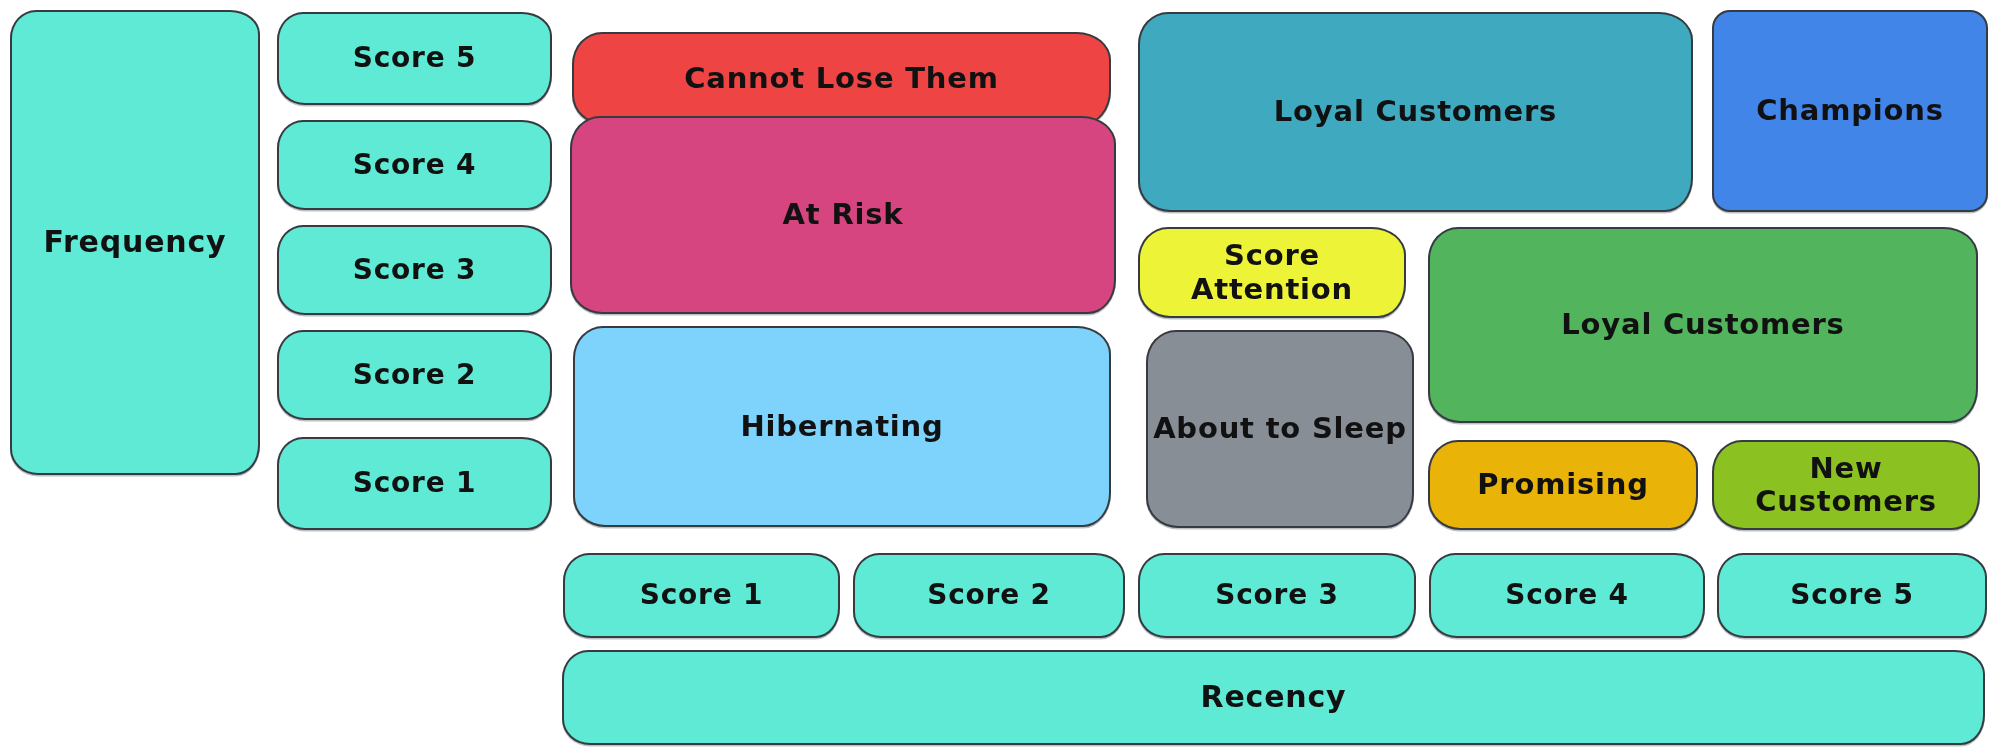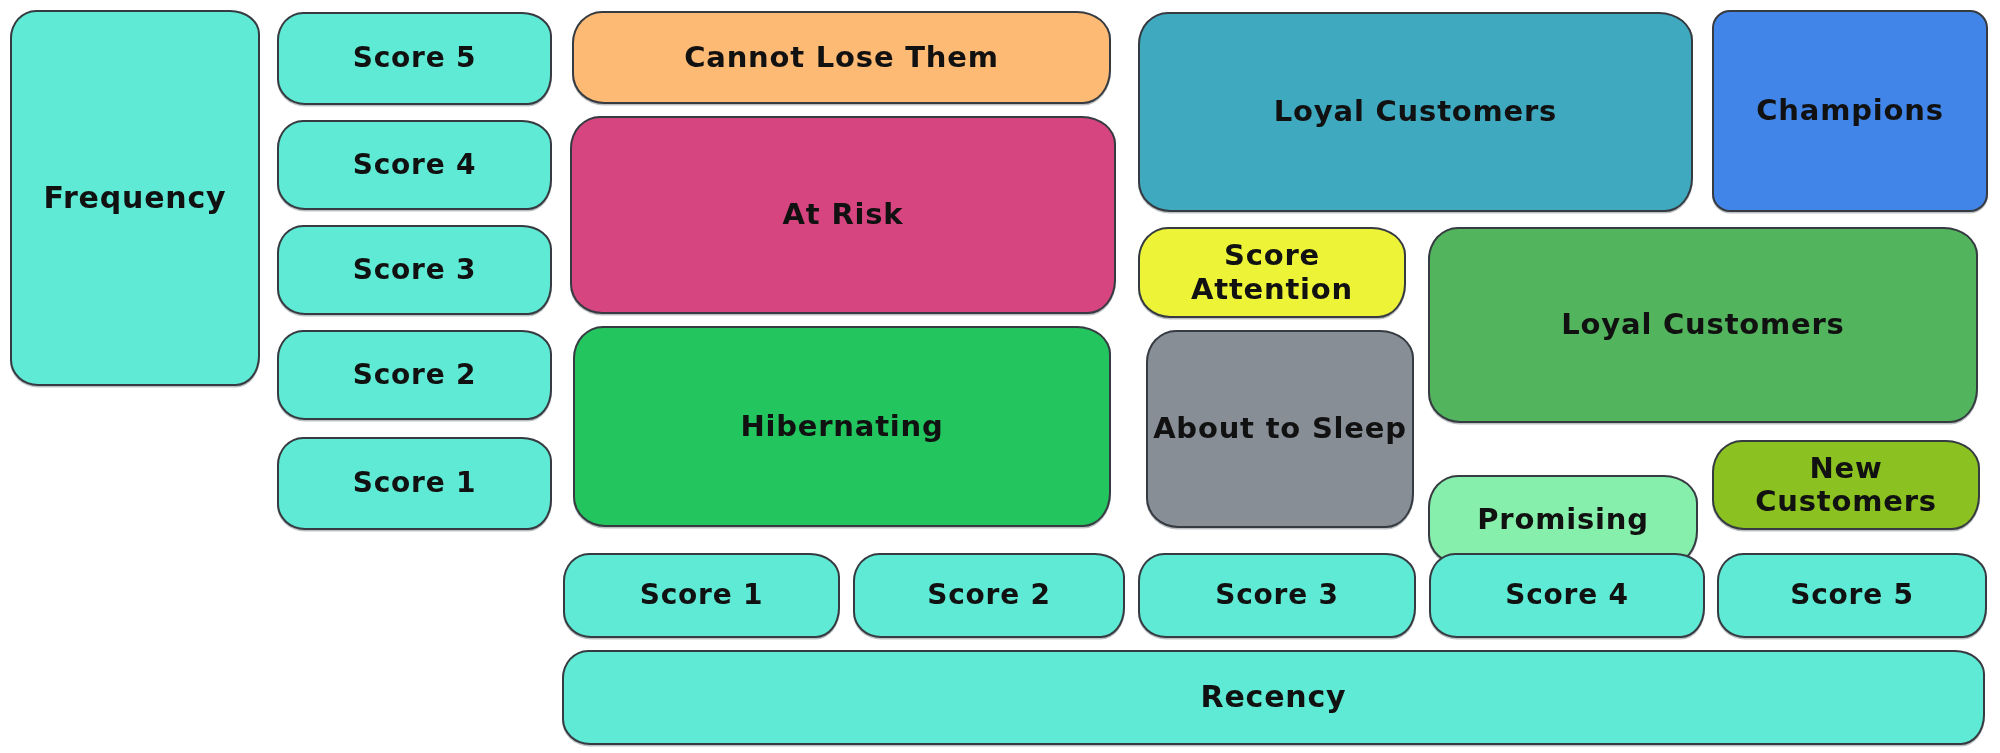--- a/index.html
+++ b/index.html
@@ -28,21 +28,21 @@
     background: #5eead4;
     font-weight: 600;
     letter-spacing: 0.8px;
     line-height: 1.15;
   }
   .white  { border-radius: 26px 30px 24px 28px / 28px 24px 30px 26px; font-size: 28px; }
   .seg    { border-radius: 30px 34px 28px 32px / 32px 28px 34px 30px; font-size: 29px; }
   .axis   { font-size: 30px; }
 
   
-  #freq-box   { left: 10px;   top: 10px;  width: 250px;  height: 376px; }
+  #freq-box   { left: 10px;   top: 10px;  width: 250px;  height: 465px; }
   #f5         { left: 277px;  top: 12px;  width: 275px;  height: 93px; }
   #f4         { left: 277px;  top: 120px; width: 275px;  height: 90px; }
   #f3         { left: 277px;  top: 225px; width: 275px;  height: 90px; }
   #f2         { left: 277px;  top: 330px; width: 275px;  height: 90px; }
   #f1         { left: 277px;  top: 437px; width: 275px;  height: 93px; }
 
   #seg-cannot-lose    { left: 572px;  top: 11px;  width: 539px;  height: 93px; }
   #seg-at-risk        { left: 570px;  top: 116px; width: 546px;  height: 198px; }
   #seg-hibernating    { left: 573px;  top: 326px; width: 538px;  height: 201px; }
   #seg-loyal-teal     { left: 1138px; top: 12px;  width: 555px;  height: 200px; }
@@ -77,45 +77,45 @@
   <div class="box white" id="f3">
     <span>Score 3</span>
   </div>
   <div class="box white" id="f2">
     <span>Score 2</span>
   </div>
   <div class="box white" id="f1">
     <span>Score 1</span>
   </div>
 
-  <div class="box seg" id="seg-cannot-lose" style="background-color: #fdba74;">
+  <div class="box seg" id="seg-cannot-lose" style="background-color: #ef4444; margin-top: 21px;">
     <span>Cannot Lose Them</span>
   </div>
   <div class="box seg" id="seg-at-risk" style="background-color: rgb(214, 69, 127);">
     <span>At Risk</span>
   </div>
-  <div class="box seg" id="seg-hibernating" style="background-color: #22c55e; text-align: center;">
+  <div class="box seg" id="seg-hibernating" style="background-color: #7dd3fc; text-align: center;">
     <span>Hibernating</span>
   </div>
   <div class="box seg" id="seg-loyal-teal" style="background-color: rgb(63, 169, 192);">
     <span>Loyal Customers</span>
   </div>
   <div class="box seg" id="seg-champions" style="background-color: rgb(66, 133, 232); border-radius: 18px;">
     <span>Champions</span>
   </div>
   <div class="box seg" id="seg-need-attention" style="background-color: rgb(237, 244, 55);">
     <span>Score Attention</span>
   </div>
   <div class="box seg" id="seg-about-sleep" style="background-color: rgb(135, 142, 150); margin-left: 8px;">
     <span>About to Sleep</span>
   </div>
   <div class="box seg" id="seg-loyal-green" style="background-color: rgb(82, 180, 92);">
     <span>Loyal Customers</span>
   </div>
-  <div class="box seg" id="seg-promising" style="background-color: #86efac; margin-top: 35px;">
+  <div class="box seg" id="seg-promising" style="background-color: #eab308;">
     <span>Promising</span>
   </div>
   <div class="box seg" id="seg-new-customers" style="background-color: rgb(139, 193, 32);">
     <span>New Customers</span>
   </div>
 
   <div class="box white" id="r1">
     <span>Score 1</span>
   </div>
   <div class="box white" id="r2">

